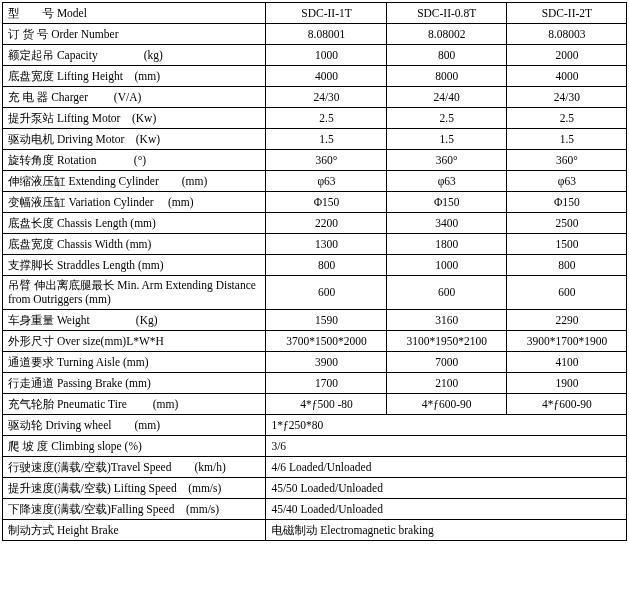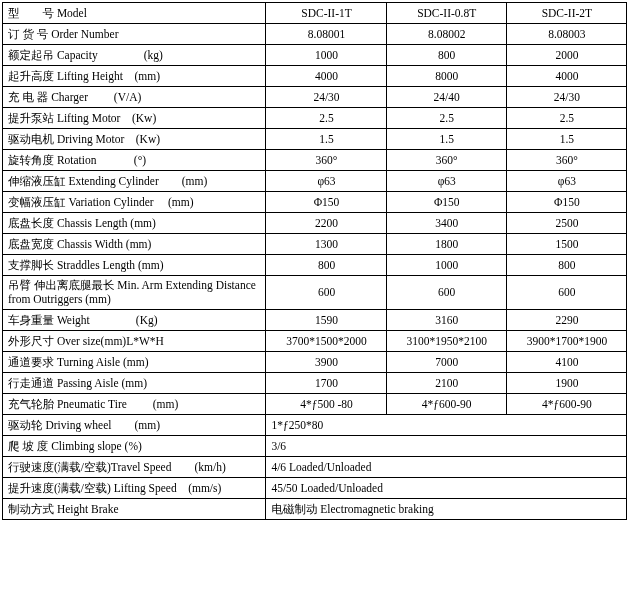--- a/index.html
+++ b/index.html
@@ -72,21 +72,21 @@
     </tr>
 
     <tr>
       <td class="label-cell">额定起吊 Capacity　　　　(kg)</td>
       <td class="value-cell">1000</td>
       <td class="value-cell">800</td>
       <td class="value-cell">2000</td>
     </tr>
 
     <tr>
-      <td class="label-cell">起升高度 Lifting Height　(mm)</td>
+      <td class="label-cell">底盘宽度 Lifting Height　(mm)</td>
       <td class="value-cell">4000</td>
       <td class="value-cell">8000</td>
       <td class="value-cell">4000</td>
     </tr>
 
 
     <tr>
       <td class="label-cell">充 电 器 Charger　　 (V/A)</td>
       <td class="value-cell">24/30</td>
       <td class="value-cell">24/40</td>
@@ -171,21 +171,21 @@
     </tr>
 
     <tr>
       <td class="label-cell">通道要求 Turning Aisle (mm)</td>
       <td class="value-cell">3900</td>
       <td class="value-cell">7000</td>
       <td class="value-cell">4100</td>
     </tr>
 
     <tr>
-      <td class="label-cell">行走通道 Passing Aisle (mm)</td>
+      <td class="label-cell">行走通道 Passing Brake (mm)</td>
       <td class="value-cell">1700</td>
       <td class="value-cell">2100</td>
       <td class="value-cell">1900</td>
     </tr>
 
     <tr>
       <td class="label-cell">充气轮胎 Pneumatic Tire　　 (mm)</td>
       <td class="value-cell">4*ƒ500 -80</td>
       <td class="value-cell">4*ƒ600-90</td>
       <td class="value-cell">4*ƒ600-90</td>
@@ -204,20 +204,24 @@
     <tr>
       <td class="label-cell">行驶速度(满载/空载)Travel Speed　　(km/h)</td>
       <td class="span-cell" colspan="3">4/6 Loaded/Unloaded</td>
     </tr>
 
     <tr>
       <td class="label-cell">提升速度(满载/空载) Lifting Speed　(mm/s)</td>
       <td class="span-cell" colspan="3">45/50 Loaded/Unloaded</td>
     </tr>
 
+    <tr>
+      <td class="label-cell">下降速度(满载/空载)Falling Speed　(mm/s)</td>
+      <td class="span-cell" colspan="3">45/40 Loaded/Unloaded</td>
+    </tr>
 
     <tr>
       <td class="label-cell">制动方式 Height Brake</td>
       <td class="span-cell" colspan="3">电磁制动 Electromagnetic braking</td>
     </tr>
 
   </tbody>
 </table>
 
 </body></html>

